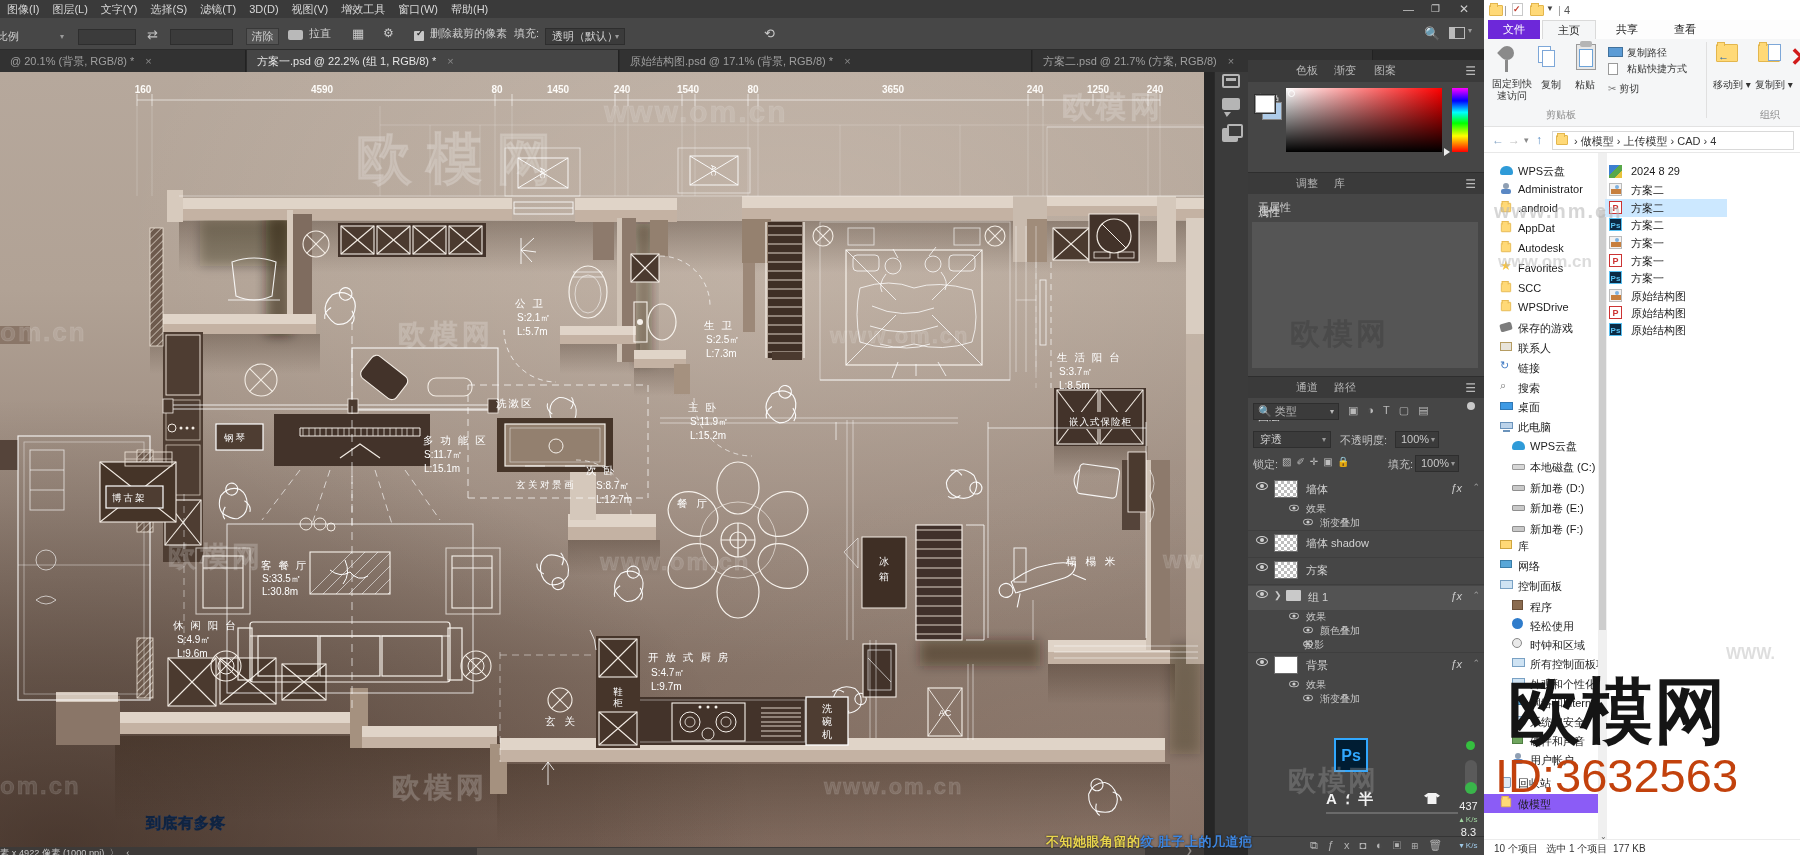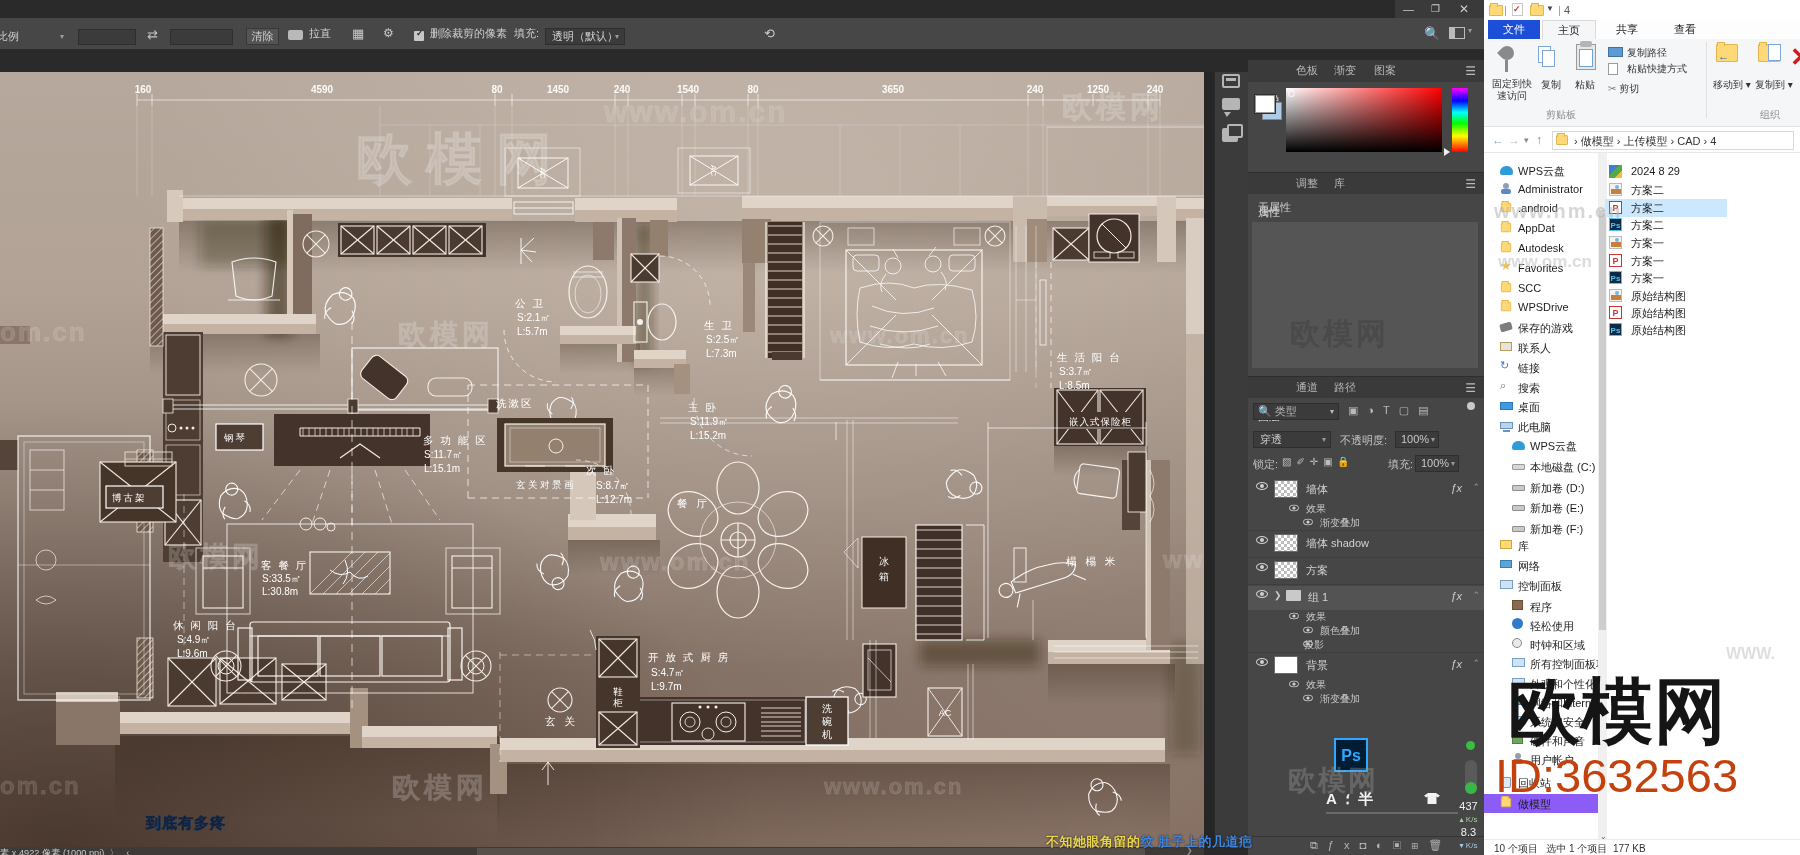--- a/index.html
+++ b/index.html
@@ -45,20 +45,21 @@
   .trow .ti { position:absolute; top:3px; width:12px; height:11px; }
   .trow .tt { position:absolute; top:3px; font-size:11px; }
   .frow { position:absolute; height:18px; width:195px; white-space:nowrap; }
   .frow .fi { position:absolute; top:2px; width:13px; height:13px; font-size:9px; font-weight:bold; color:#fff; text-align:center; line-height:13px; }
   .frow .ft { position:absolute; left:26px; top:2px; font-size:11px; color:#1c1c1c; }
 </style>
 </head>
 <body>
 <div id="stage">
 
+  <div class="abs" id="menubar"><span>图像(I)</span><span>图层(L)</span><span>文字(Y)</span><span>选择(S)</span><span>滤镜(T)</span><span>3D(D)</span><span>视图(V)</span><span>增效工具</span><span>窗口(W)</span><span>帮助(H)</span></div>
 
   <div class="abs" id="optbar">
     <div style="position:absolute;left:-6px;top:10px;width:76px;height:17px;background:#474747;color:#cfcfcf;line-height:17px;">&nbsp;比例<span style="position:absolute;right:6px;color:#9a9a9a;font-size:8px;">▾</span></div>
     <div class="inp" style="left:78px;top:11px;width:58px;"></div>
     <div style="position:absolute;left:147px;top:9px;color:#c3c3c3;font-size:13px;">⇄</div>
     <div class="inp" style="left:170px;top:11px;width:63px;"></div>
     <div style="position:absolute;left:246px;top:10px;width:33px;height:17px;background:#545454;border:1px solid #383838;text-align:center;line-height:15px;">清除</div>
     <div style="position:absolute;left:288px;top:12px;width:15px;height:10px;background:#b9b9b9;border-radius:2px;"></div>
     <div style="position:absolute;left:309px;top:8px;">拉直</div>
     <div style="position:absolute;left:352px;top:8px;color:#c9c9c9;font-size:13px;">▦</div>
@@ -74,20 +75,26 @@
     <div style="position:absolute;left:1450px;top:10px;width:5px;height:10px;background:#bbb;"></div>
     <div style="position:absolute;left:1468px;top:8px;color:#9a9a9a;font-size:8px;">▾</div>
   </div>
 
   <div class="abs" style="left:1395px;top:0;width:89px;height:18px;background:#3a3a3a;color:#cdcdcd;">
     <span style="position:absolute;left:8px;top:3px;font-size:11px;">—</span>
     <span style="position:absolute;left:36px;top:3px;font-size:10px;">❐</span>
     <span style="position:absolute;left:64px;top:2px;font-size:12px;">✕</span>
   </div>
 
+  <div class="abs" id="tabbar">
+    <div class="dtab" style="left:0;width:246px;">@ 20.1% (背景, RGB/8) * <span class="x">×</span></div>
+    <div class="dtab" style="left:247px;width:372px;background:#454545;color:#e6e6e6;">方案一.psd @ 22.2% (组 1, RGB/8) * <span class="x">×</span></div>
+    <div class="dtab" style="left:620px;width:412px;">原始结构图.psd @ 17.1% (背景, RGB/8) * <span class="x">×</span></div>
+    <div class="dtab" style="left:1033px;width:340px;">方案二.psd @ 21.7% (方案, RGB/8) <span class="x">×</span></div>
+  </div>
 
   <svg class="abs" style="left:0;top:72px;" width="1204" height="775" viewBox="0 72 1204 775">
 <defs>
 <linearGradient id="bgv" x1="0" y1="0" x2="0" y2="1">
  <stop offset="0" stop-color="#b6a89c"></stop>
           <stop offset="0.28" stop-color="#b1a295"></stop>
  <stop offset="0.55" stop-color="#9c8b7f"></stop>
           <stop offset="0.78" stop-color="#826f63"></stop>
  <stop offset="1" stop-color="#786256"></stop>
 </linearGradient>
@@ -921,21 +928,21 @@
 
     <div class="fold" style="left:5px;top:5px;"></div>
     <div style="position:absolute;left:20px;top:4px;color:#999;">|</div>
     <div style="position:absolute;left:28px;top:3px;width:11px;height:13px;background:#fff;border:1px solid #c9c9c9;"></div>
     <div style="position:absolute;left:29px;top:4px;color:#c0392b;font-size:9px;font-weight:bold;">✓</div>
     <div class="fold" style="left:46px;top:5px;"></div>
     <div style="position:absolute;left:62px;top:4px;color:#444;font-size:8px;">▼</div>
     <div style="position:absolute;left:74px;top:4px;color:#999;">| <span style="color:#555;">4</span></div>
 
     <div style="position:absolute;left:0;top:20px;width:316px;height:19px;background:#fdfdfd;"></div>
-    <div style="position:absolute;left:4px;top:20px;width:52px;height:36px;background:#1d4ed8;color:#fff;text-align:center;line-height:19px;">文件</div>
+    <div style="position:absolute;left:4px;top:20px;width:52px;height:36px;background:#6d28d9;color:#fff;text-align:center;line-height:19px;">文件</div>
     <div style="position:absolute;left:58px;top:20px;width:54px;height:19px;background:#f5f6f7;border:1px solid #dadada;border-bottom:none;text-align:center;line-height:19px;">主页</div>
     <div style="position:absolute;left:116px;top:20px;width:54px;height:19px;text-align:center;line-height:19px;">共享</div>
     <div style="position:absolute;left:174px;top:20px;width:54px;height:19px;text-align:center;line-height:19px;">查看</div>
 
     <div style="position:absolute;left:0;top:39px;width:316px;height:88px;background:#f5f6f7;border-bottom:1px solid #e2e2e2;"></div>
     <div style="position:absolute;left:16px;top:46px;width:14px;height:14px;background:#8a8a8a;border-radius:50% 50% 50% 0;transform:rotate(45deg);"></div>
     <div style="position:absolute;left:21px;top:60px;width:3px;height:12px;background:#8a8a8a;"></div>
     <div style="position:absolute;left:6px;top:78px;width:44px;color:#333;font-size:10px;text-align:center;line-height:12px;">固定到快<br>速访问</div>
     <div class="doc2" style="left:54px;top:46px;"></div>
       <div class="doc2" style="left:58px;top:50px;"></div>

